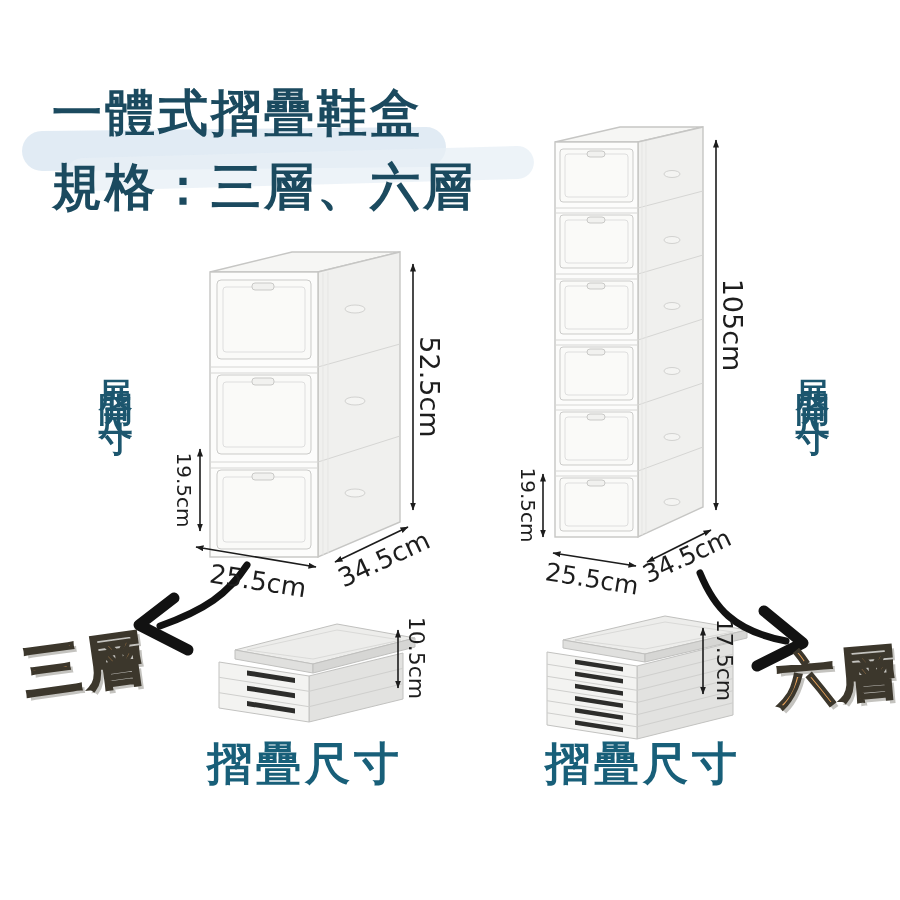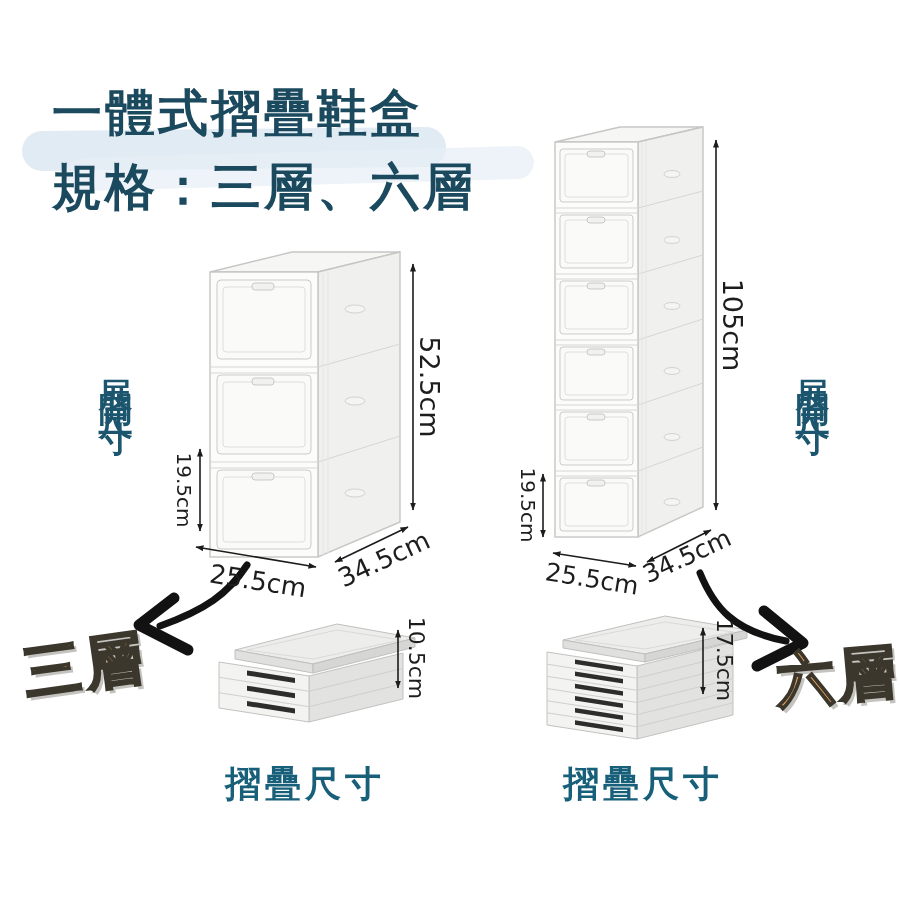--- a/index.html
+++ b/index.html
@@ -25,21 +25,21 @@
 
   
   .dim{color:#1d1d1d;font-weight:400;white-space:nowrap;}
   .d27{font-size:27px;} .d26{font-size:26px;} .d25{font-size:25px;} .d22{font-size:22px;} .d20{font-size:20px;}
 
   
   .badge{color:#f2a85c;font-weight:bold;font-size:58px;letter-spacing:4px;white-space:nowrap;
          -webkit-text-stroke:2px #3c372c;text-shadow:3px 4px 0 rgba(60,55,44,.30);}
 
   
-  .caption{color:#185f79;font-weight:bold;font-size:36px;letter-spacing:4px;white-space:nowrap;margin-top:20px;}
+  .caption{color:#185f79;font-weight:bold;font-size:45px;letter-spacing:4px;white-space:nowrap;}
 
   svg{position:absolute;overflow:visible;}
   .overlay{left:0;top:0;pointer-events:none;}
 </style>
 </head>
 <body>
 
 <div id="page">
 
   <div class="brush brush1"></div>

